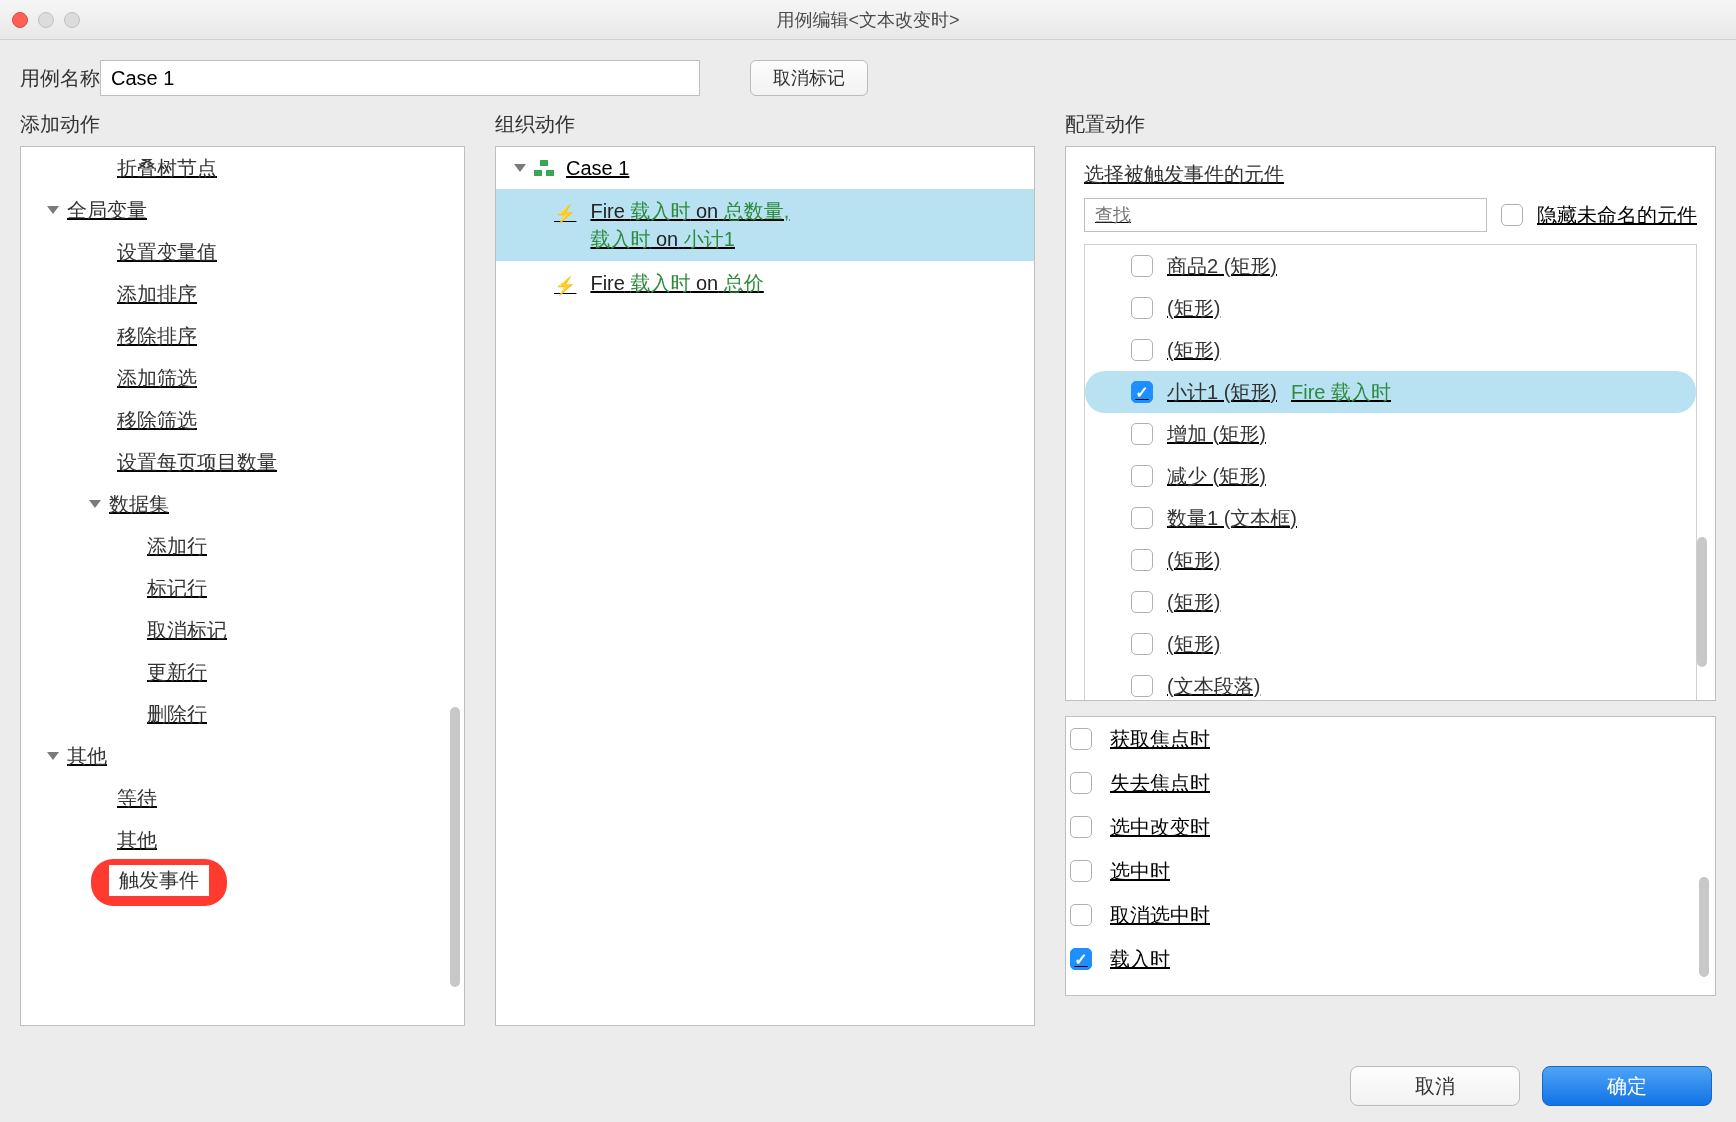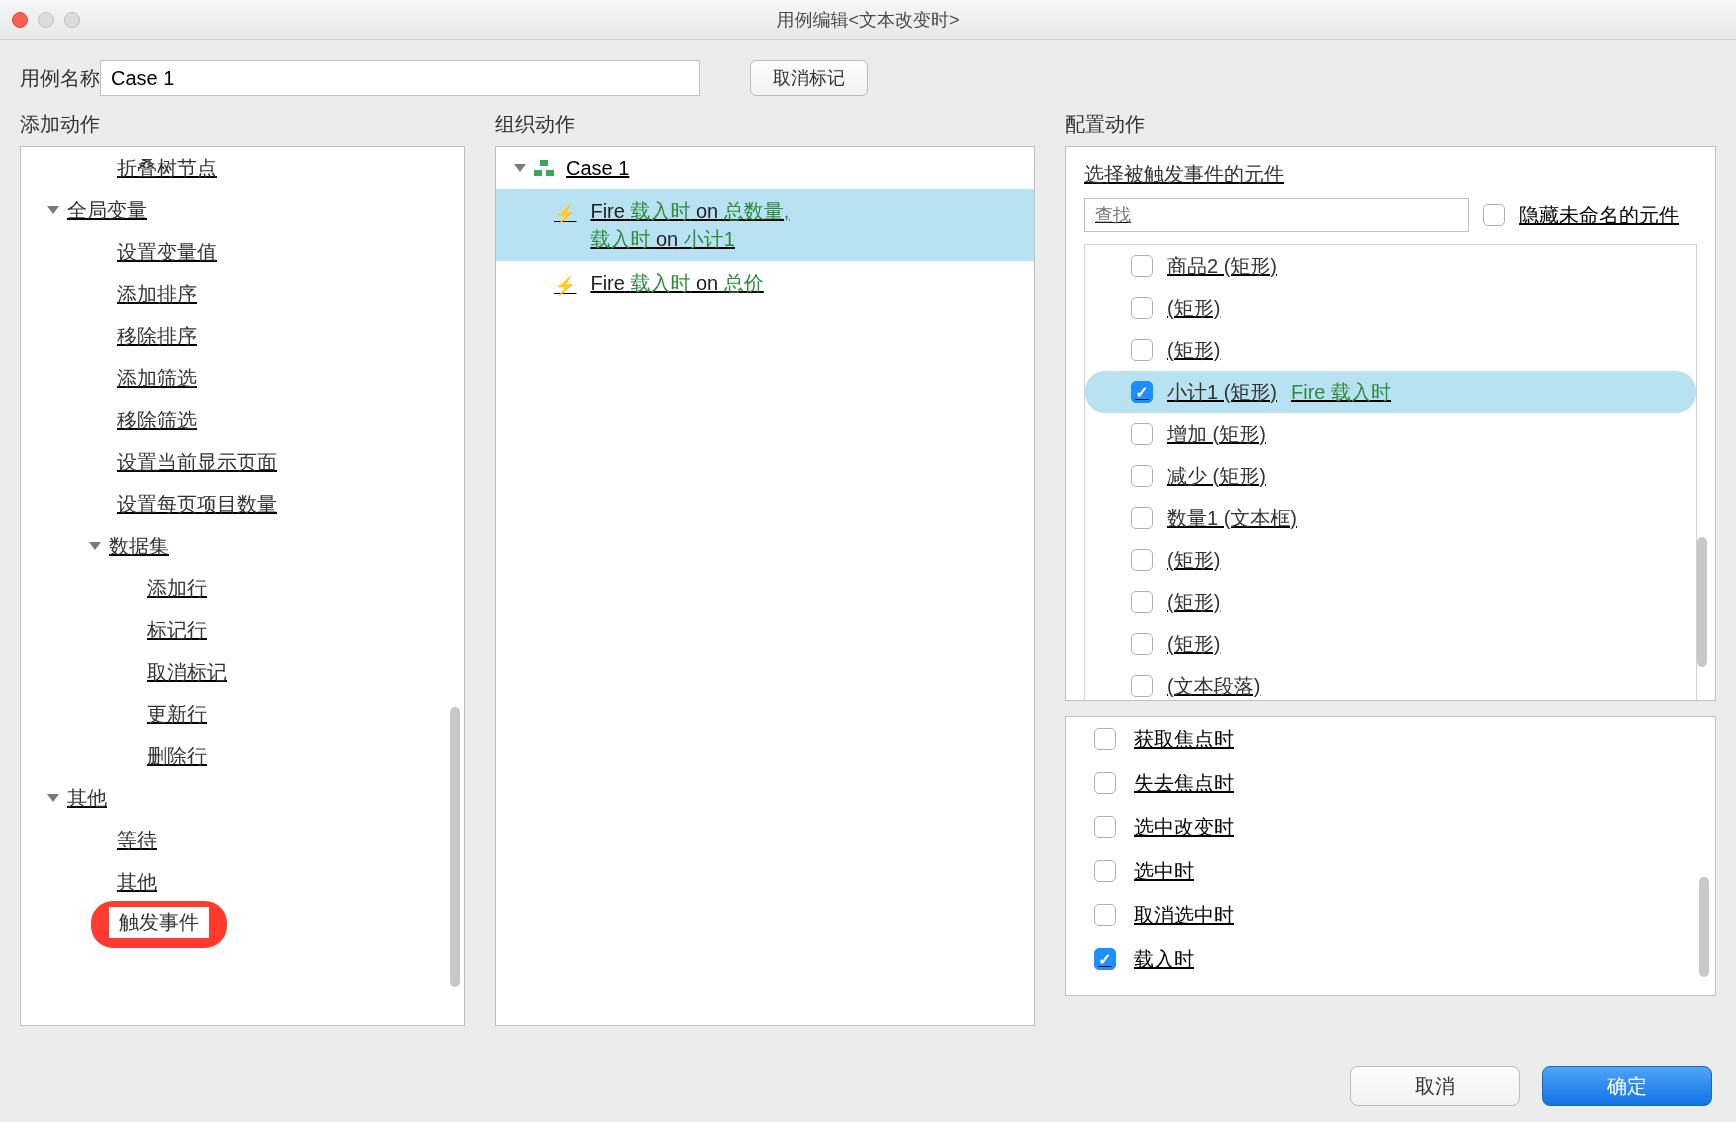--- a/index.html
+++ b/index.html
@@ -48,33 +48,33 @@
 .diag-icon::before { content:""; position:absolute; top:0; left:6px; width:8px; height:6px; background:#3aa757; }
 .diag-icon::after { content:""; position:absolute; bottom:0; left:0; width:8px; height:6px; background:#3aa757; box-shadow: 12px 0 0 #3aa757; }
 
 .fire-row { display:flex; align-items:flex-start; padding:8px 10px 8px 58px; font-size:20px; line-height:28px; }
 .fire-row.sel { background:#b8e2f2; }
 .bolt { font-size:18px; color:#6a6a6a; margin-right:14px; margin-top:3px; }
 .green { color:#2d8a3e; }
 .black { color:#222; }
 
 .cfg-head { font-size:20px; padding:14px 18px 10px 18px; color:#333; }
-.searchrow { display:flex; gap:14px; align-items:center; padding:0 36px 12px 18px; }
+.searchrow { display:flex; gap:14px; align-items:center; padding:0 18px 12px 18px; }
 .search { flex:1; height:34px; border:1px solid #bfbfbf; padding:0 10px; font-size:18px; color:#999; background:#fff; }
 .chk { width:22px; height:22px; border:1px solid #b0b0b0; border-radius:5px; background:#fff; flex-shrink:0; display:flex; align-items:center; justify-content:center; }
 .chk.on { background:#1f8fff; border-color:#1f8fff; }
 .chk.on::after { content:"✓"; color:#fff; font-size:16px; font-weight:bold; }
 
 .listwrap { border:1px solid #d0d0d0; margin:0 18px; height:460px; overflow-y:auto; }
 .listrow { display:flex; align-items:center; height:42px; padding-left:46px; font-size:20px; gap:14px; }
 .listrow.sel { background:#b8e2f2;border-radius:20px; }
 .listrow .txt { color:#333; }
 .listrow .extra { color:#2d8a3e; }
 
-.evrow { display:flex; align-items:center; height:44px; padding-left:28px; gap:18px; font-size:20px; }
+.evrow { display:flex; align-items:center; height:44px; padding-left:4px; gap:18px; font-size:20px; }
 
 .scrollbar { position:absolute; right:4px; width:10px; background:#c8c8c8; border-radius:5px; }
 
 .footer { position:absolute; bottom:16px; right:24px; display:flex; gap:22px; }
 .footer .btn { width:170px; font-size:20px; height:40px; border-radius:8px; }
 </style>
 </head>
 <body>
 
 <div class="titlebar">
@@ -112,23 +112,20 @@
           <span>添加排序</span>
         </div>
       <div class="tree-item ind2">
           <span>移除排序</span>
         </div>
       <div class="tree-item ind2">
           <span>添加筛选</span>
         </div>
       <div class="tree-item ind2">
           <span>移除筛选</span>
-        </div>
-      <div class="tree-item ind2">
-          <span>设置当前显示页面</span>
         </div>
       <div class="tree-item ind2">
           <span>设置每页项目数量</span>
         </div>
       <div class="tree-item group ind3">
           <span class="disclose"></span>
           <span>数据集</span>
         </div>
       <div class="tree-item ind4">
           <span>添加行</span>

